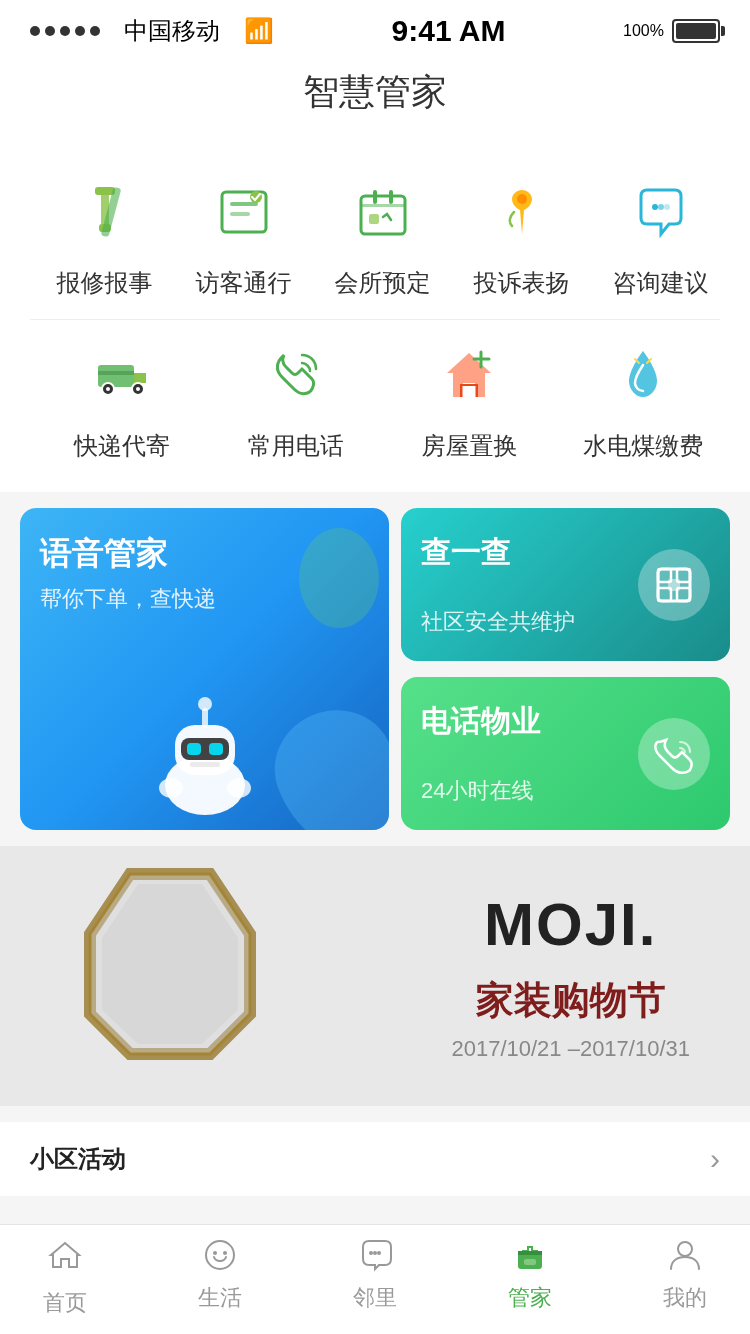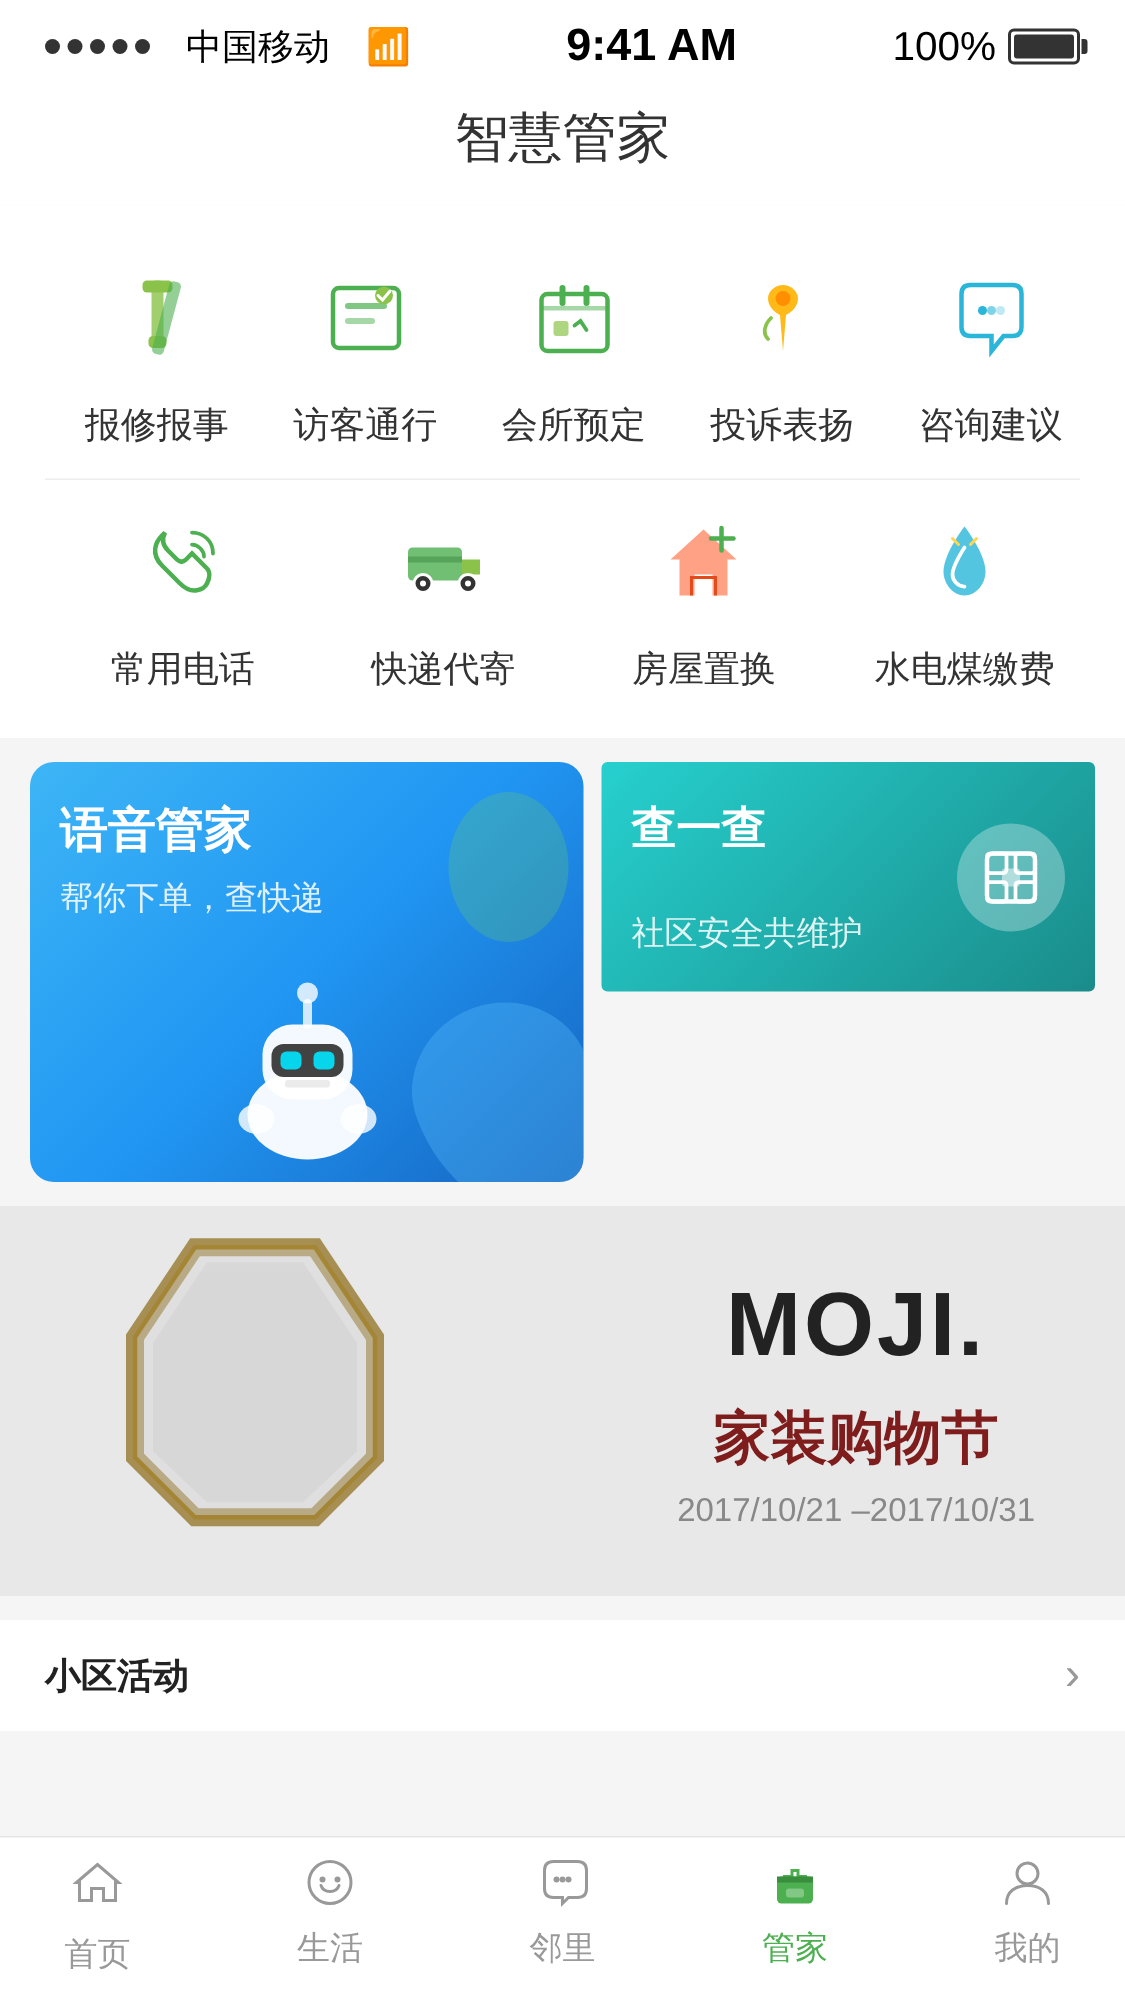--- a/index.html
+++ b/index.html
@@ -18,21 +18,21 @@
       justify-content: space-between;
       align-items: center;
       padding: 14px 30px 10px;
       background: #fff;
       font-size: 26px;
       font-weight: 500;
     }
     .status-left { display: flex; align-items: center; gap: 24px; font-size: 24px; }
     .status-dots { display: flex; gap: 5px; }
     .status-dot { width: 10px; height: 10px; border-radius: 50%; background: #333; }
-    .status-right { display: flex; align-items: center; gap: 8px; font-size: 27px; text-align: right; }
+    .status-right { display: flex; align-items: center; gap: 8px; font-size: 16px; text-align: right; }
     .battery-box {
       width: 48px; height: 24px; border: 2px solid #333; border-radius: 4px; position: relative;
       display: flex; align-items: center; padding: 2px;
     }
     .battery-box::after {
       content: ''; position: absolute; right: -7px; top: 50%; transform: translateY(-50%);
       width: 4px; height: 10px; background: #333; border-radius: 0 2px 2px 0;
     }
     .battery-fill { width: 100%; height: 100%; background: #333; border-radius: 2px; }
 
@@ -122,21 +122,21 @@
       height: 160px;
     }
     
     .banner-right {
       display: flex;
       flex-direction: column;
       gap: 16px;
       flex: 1;
     }
     .banner-right-top {
-      border-radius: 4px;
+      border-radius: 16px;
       background: linear-gradient(135deg, #26d0ce, #1a8c8a);
       padding: 24px 20px;
       display: flex;
       align-items: center;
       justify-content: space-between;
       cursor: pointer;
       min-height: 128px;
     }
     .banner-right-bottom {
       border-radius: 16px;
@@ -368,40 +368,40 @@
       <span class="icon-label">咨询建议</span>
     </div>
   </div>
 
   <div class="divider-line"></div>
 
   <div class="icons-row">
     <div class="icon-item">
       <div class="icon-circle">
         <svg width="60" height="60" viewBox="0 0 60 60" fill="none">
-          <path d="M18 10 C16 14 16 18 20 22 L26 28 C28 30 30 30 32 28 L36 24 L46 34 C48 36 48 40 46 44 C44 48 36 52 28 44 L16 32 C8 24 12 16 16 12Z" stroke="#4CAF50" stroke-width="3" fill="none"></path>
-          <path d="M36 10 C44 10 50 16 50 24" stroke="#4CAF50" stroke-width="2.5" stroke-linecap="round" fill="none"></path>
-          <path d="M36 18 C40 18 44 22 44 26" stroke="#4CAF50" stroke-width="2.5" stroke-linecap="round" fill="none"></path>
-        </svg>
-      </div>
-      <span class="icon-label">常用电话</span>
-    </div>
-    <div class="icon-item">
-      <div class="icon-circle">
-        <svg width="60" height="60" viewBox="0 0 60 60" fill="none">
           <rect x="6" y="20" width="36" height="22" rx="3" fill="#4CAF50" opacity="0.8"></rect>
           <path d="M42 28 L54 28 L54 38 L42 38Z" fill="#8BC34A"></path>
           <circle cx="16" cy="44" r="6" fill="#333" stroke="#fff" stroke-width="2"></circle>
           <circle cx="16" cy="44" r="2" fill="#fff"></circle>
           <circle cx="46" cy="44" r="6" fill="#333" stroke="#fff" stroke-width="2"></circle>
           <circle cx="46" cy="44" r="2" fill="#fff"></circle>
           <rect x="6" y="26" width="36" height="4" fill="#2E7D32" opacity="0.4"></rect>
         </svg>
       </div>
       <span class="icon-label">快递代寄</span>
+    </div>
+    <div class="icon-item">
+      <div class="icon-circle">
+        <svg width="60" height="60" viewBox="0 0 60 60" fill="none">
+          <path d="M18 10 C16 14 16 18 20 22 L26 28 C28 30 30 30 32 28 L36 24 L46 34 C48 36 48 40 46 44 C44 48 36 52 28 44 L16 32 C8 24 12 16 16 12Z" stroke="#4CAF50" stroke-width="3" fill="none"></path>
+          <path d="M36 10 C44 10 50 16 50 24" stroke="#4CAF50" stroke-width="2.5" stroke-linecap="round" fill="none"></path>
+          <path d="M36 18 C40 18 44 22 44 26" stroke="#4CAF50" stroke-width="2.5" stroke-linecap="round" fill="none"></path>
+        </svg>
+      </div>
+      <span class="icon-label">常用电话</span>
     </div>
     <div class="icon-item">
       <div class="icon-circle">
         <svg width="60" height="60" viewBox="0 0 60 60" fill="none">
           <path d="M30 8 L8 28 L14 28 L14 52 L24 52 L24 38 L36 38 L36 52 L46 52 L46 28 L52 28Z" fill="#FF8A65" opacity="0.8"></path>
           <path d="M22 52 L22 40 L38 40 L38 52" stroke="#E64A19" stroke-width="2" fill="none"></path>
           <path d="M35 14 L50 14" stroke="#4CAF50" stroke-width="3" stroke-linecap="round"></path>
           <path d="M42 7 L42 22" stroke="#4CAF50" stroke-width="3" stroke-linecap="round"></path>
         </svg>
       </div>
@@ -464,20 +464,33 @@
           <rect x="4" y="4" width="32" height="32" rx="4" stroke="white" stroke-width="3" fill="none"></rect>
           <rect x="4" y="4" width="13" height="13" rx="2" stroke="white" stroke-width="2.5" fill="none"></rect>
           <rect x="23" y="4" width="13" height="13" rx="2" stroke="white" stroke-width="2.5" fill="none"></rect>
           <rect x="4" y="23" width="13" height="13" rx="2" stroke="white" stroke-width="2.5" fill="none"></rect>
           <rect x="23" y="23" width="13" height="13" rx="2" stroke="white" stroke-width="2.5" fill="none"></rect>
           <rect x="14" y="14" width="12" height="12" rx="2" fill="white" opacity="0.5"></rect>
         </svg>
       </div>
     </div>
 
+    <div class="banner-right-bottom">
+      <div class="banner-card-text">
+        <div class="title">电话物业</div>
+        <div class="subtitle">24小时在线</div>
+      </div>
+      <div class="card-icon-circle">
+        <svg width="40" height="40" viewBox="0 0 40 40" fill="none">
+          <path d="M12 6 C10 10 10 14 14 18 L18 22 C20 24 22 24 24 22 L28 18 L36 26 C38 28 38 32 36 36 C34 38 26 42 18 34 L6 22 C-2 14 2 6 6 8Z" stroke="white" stroke-width="2.5" fill="none"></path>
+          <path d="M26 8 C32 8 36 12 36 18" stroke="white" stroke-width="2" stroke-linecap="round" fill="none" opacity="0.7"></path>
+          <path d="M26 14 C28 14 31 16 31 18" stroke="white" stroke-width="2" stroke-linecap="round" fill="none" opacity="0.7"></path>
+        </svg>
+      </div>
+    </div>
   </div>
 </div>
 
 <div class="ad-banner">
 
   <div class="ad-shape-container">
     <svg width="280" height="240" viewBox="0 0 280 240" fill="none">
 
       <polygon points="100,20 180,20 220,80 220,160 180,200 100,200 60,160 60,80" stroke="#8B6914" stroke-width="12" fill="none" opacity="0.7"></polygon>
       <polygon points="100,20 180,20 220,80 220,160 180,200 100,200 60,160 60,80" stroke="#A0780A" stroke-width="3" fill="#d4d4d4" opacity="0.4"></polygon>

